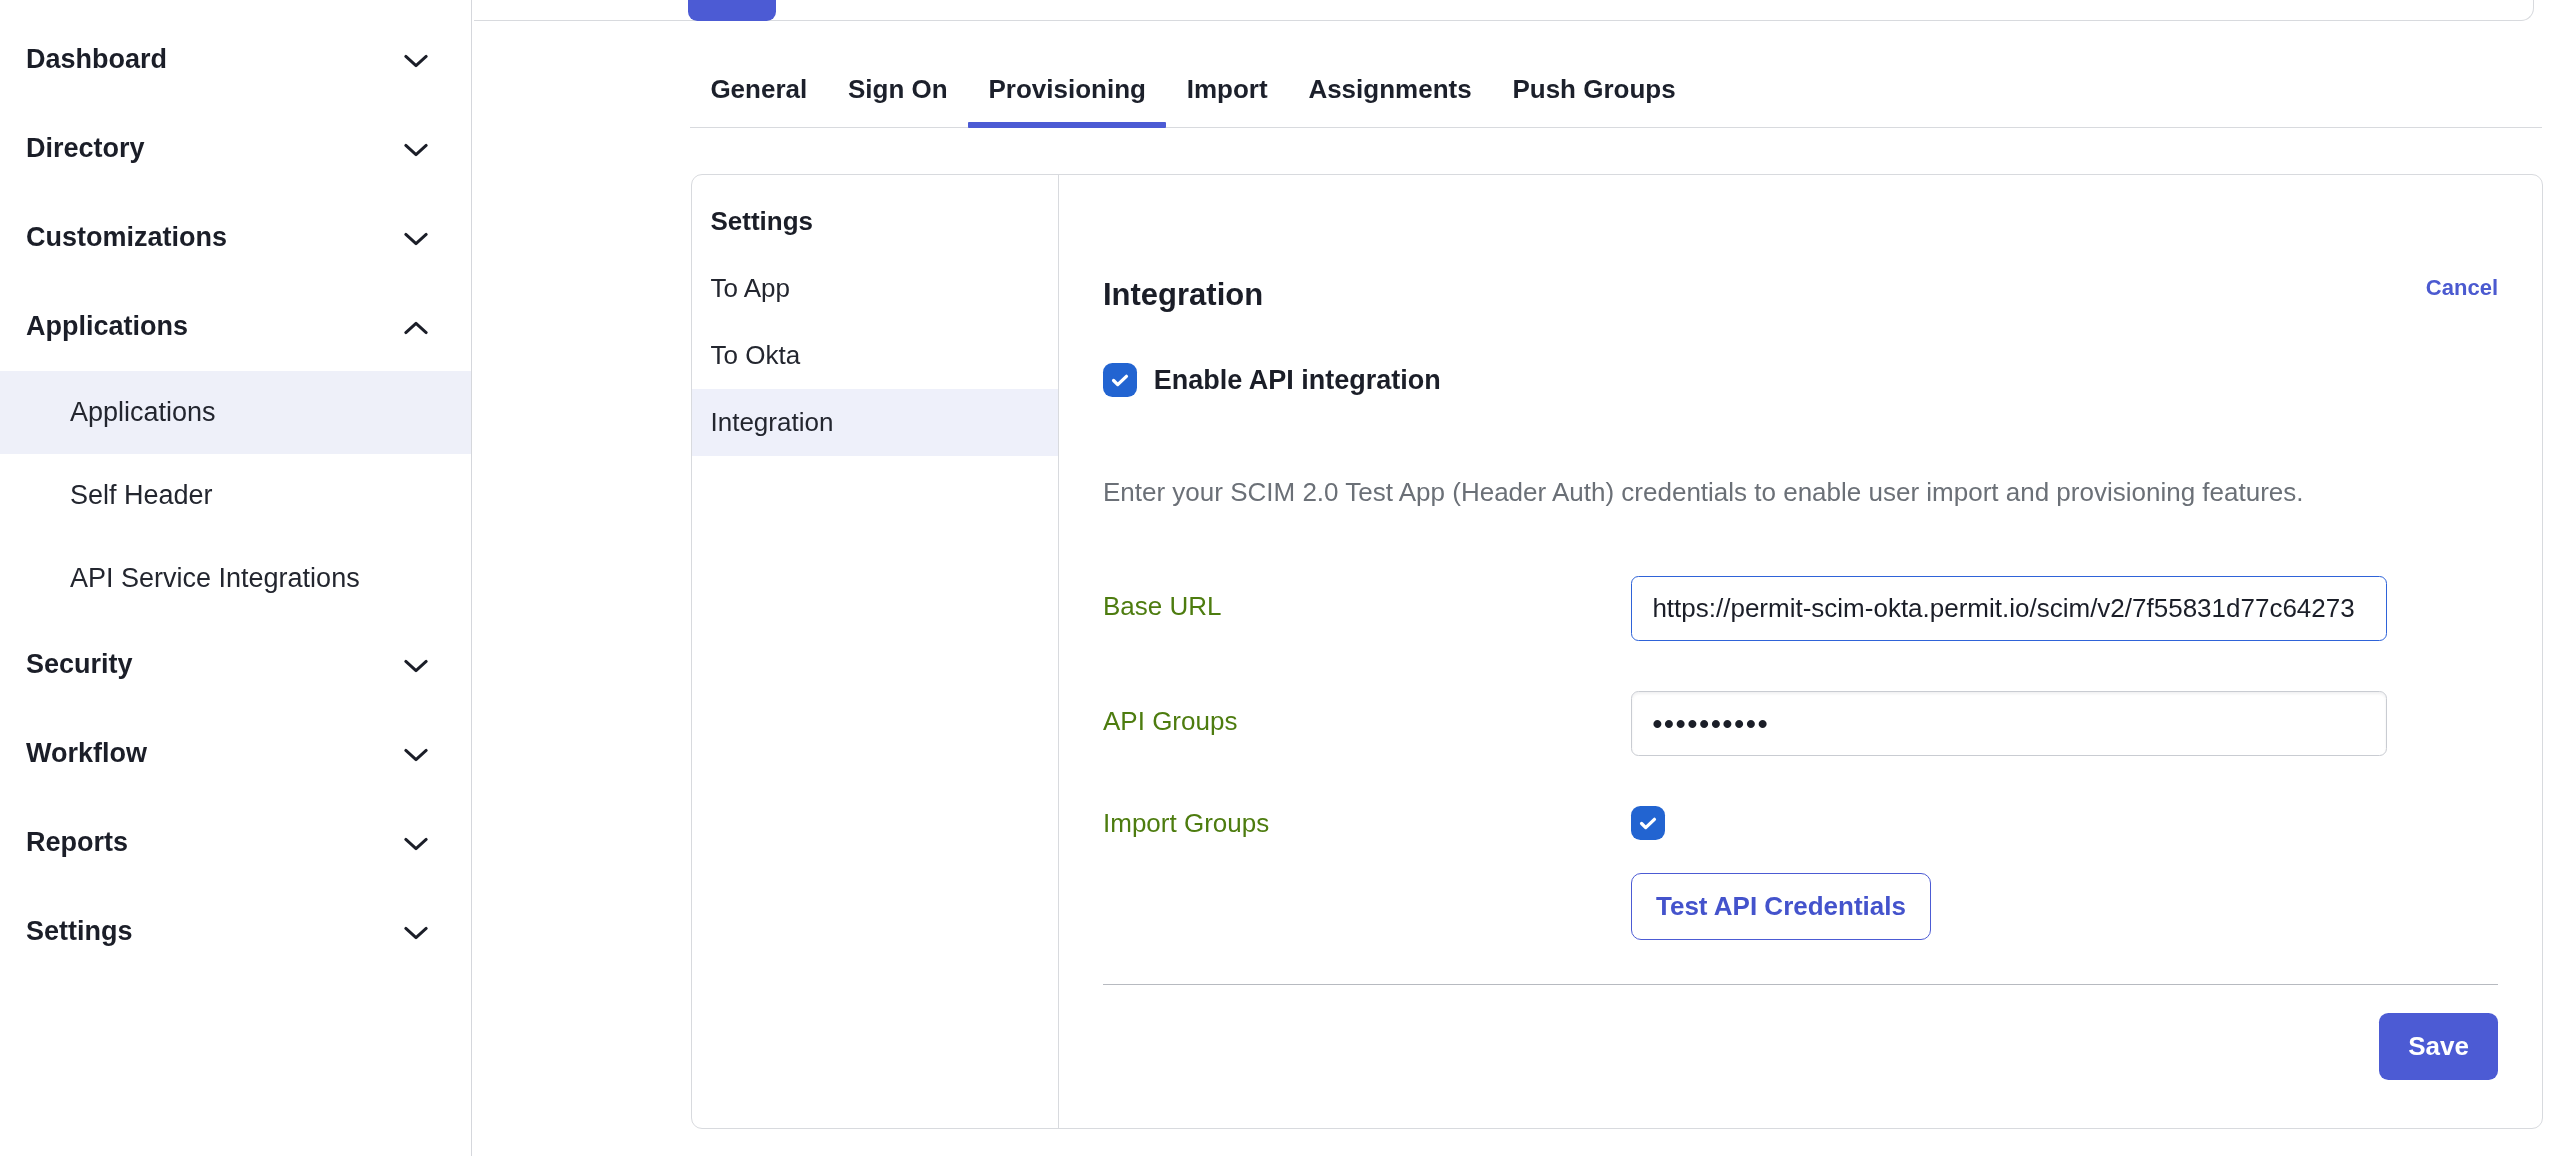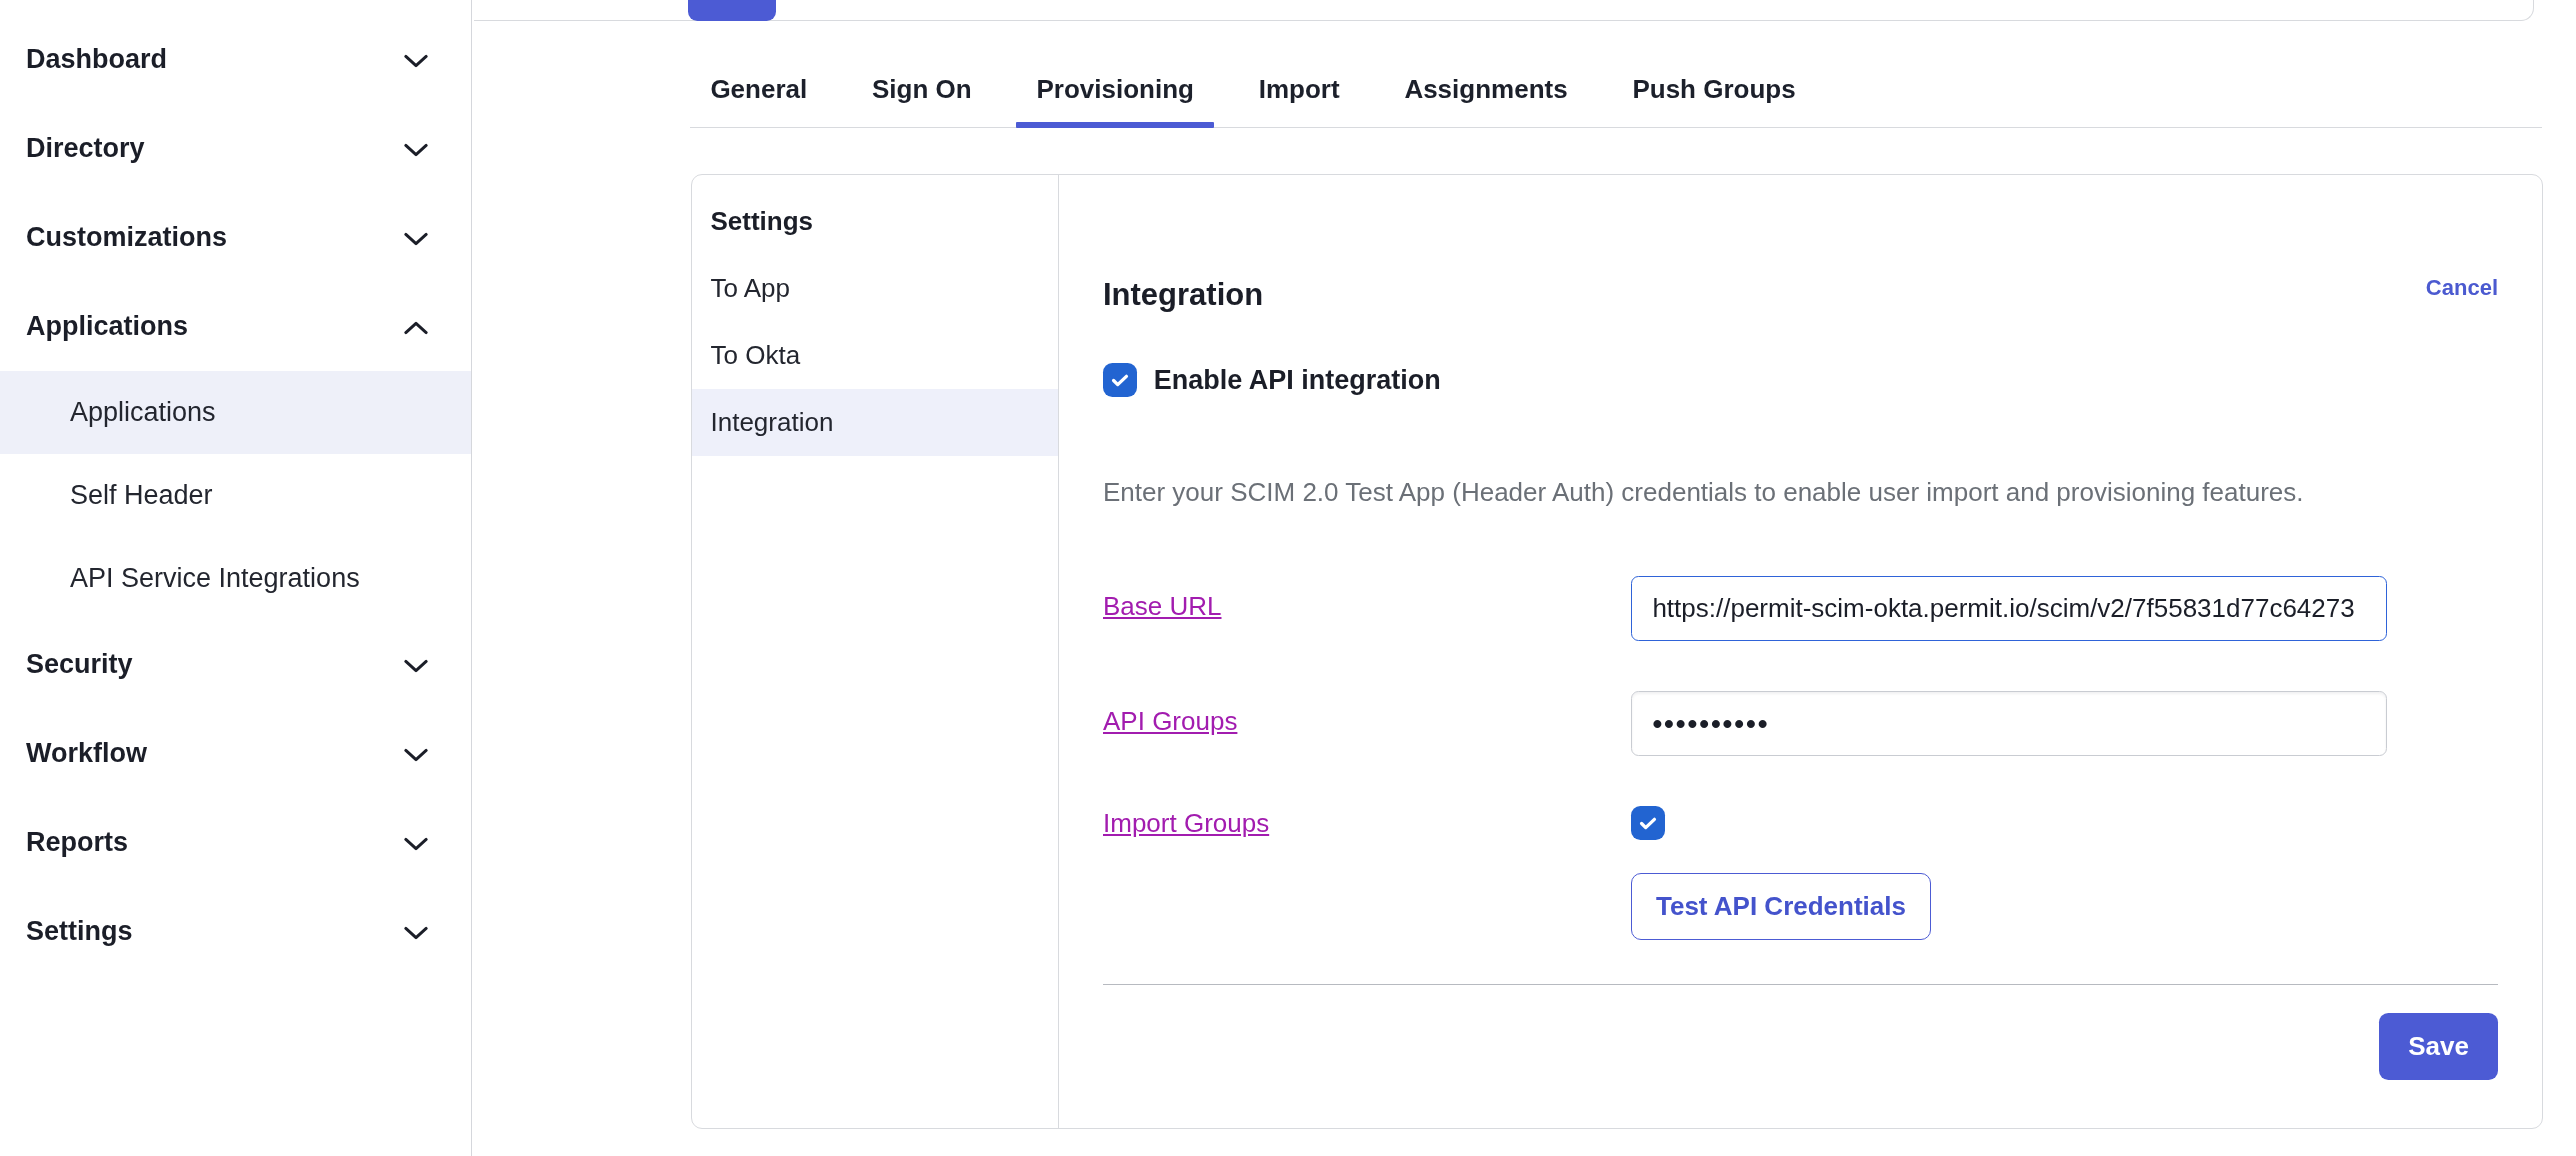--- a/index.html
+++ b/index.html
@@ -20,21 +20,21 @@
   
   .main { position:absolute; left:474px; top:0; width:2102px; height:1157px; }
 
   .header-line { position:absolute; left:0; top:0; width:2060px; height:21px;
                  border-bottom:1.9px solid #d8dade; border-right:1.9px solid #d8dade;
                  border-bottom-right-radius:13px; }
   .tab-indicator { position:absolute; left:214px; top:0; width:88px; height:21px;
                    background:#4c5bd4; border-radius:0 0 9.3px 9.3px; }
 
   .tabbar { position:absolute; left:216px; top:52px; width:1852px; height:76px;
-            display:flex; align-items:center; gap:24px;
+            display:flex; align-items:center; 
             border-bottom:1.9px solid #d8dade; }
   .tab { padding:0 20.4px; height:74px; display:flex; align-items:center;
          font-size:26px; font-weight:700; color:#1c202b; cursor:pointer; position:relative; }
   .tab.active::after { content:""; position:absolute; left:0; right:0; bottom:-1.9px;
                        height:6.5px; background:#4c5bd4; border-radius:0.9px; }
 
   
   .card { position:absolute; left:217px; top:174px; width:1852px; height:955px;
           border:1.9px solid #d8dade; border-radius:11px; background:#fff; display:flex; overflow:hidden; }
   .card-nav { width:367px; flex:0 0 auto; border-right:1.9px solid #d8dade; padding-top:13px; }
@@ -50,21 +50,21 @@
   .enable-row { margin-top:50px; display:flex; align-items:center; gap:16.7px; }
   .enable-row .lbl { font-size:27px; font-weight:700; color:#1b1e28; }
 
   .checkbox { width:34px; height:34px; border-radius:9.3px; background:#2264d1;
               display:flex; align-items:center; justify-content:center; cursor:pointer; flex:0 0 auto; }
 
   .desc { margin-top:80px; font-size:26px; color:#6b7077; }
 
   .form { margin-top:68px; }
   .form-row { display:flex; align-items:flex-start; margin-bottom:50px; }
-  .form-row .f-label { width:528px; flex:0 0 auto; font-size:26px; color:#a21caf; padding-top:15px;text-decoration:underline; }
+  .form-row .f-label { width:528px; flex:0 0 auto; font-size:26px; color:#4d7c0f; padding-top:15px; }
   .form-row.cb-row { margin-bottom:0; }
   .form-row.cb-row .f-label { padding-top:1.9px; }
 
   .input { width:756px; height:65px; border:1.9px solid #c9ccd2; border-radius:7.4px;
            padding:0 20.4px; font-size:26px; color:#1b1e28; background:#fff; outline:none;
            box-shadow:inset 0 1.9px 2.8px rgba(16,24,40,.06);
            font-family:"Liberation Sans", sans-serif; }
   .input.focused { border-color:#2f63d8; box-shadow:none; }
   .input.password { font-size:28px; font-weight:700; letter-spacing:1.9px; }
 

